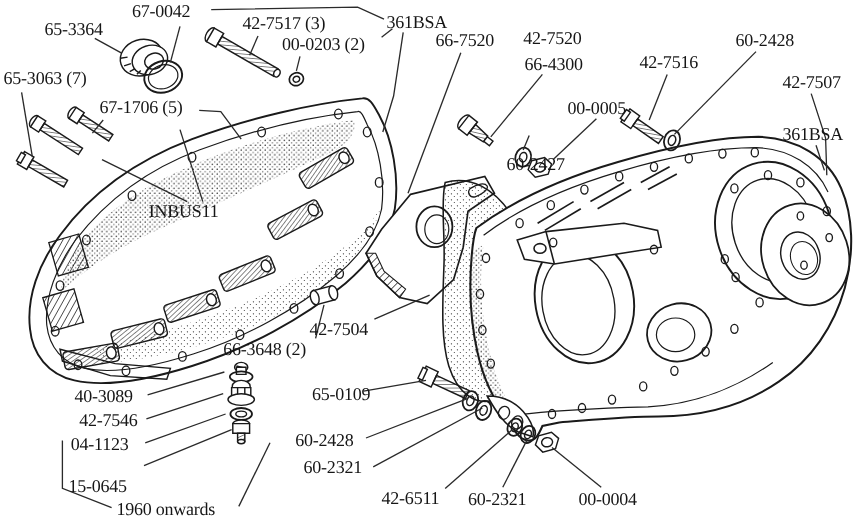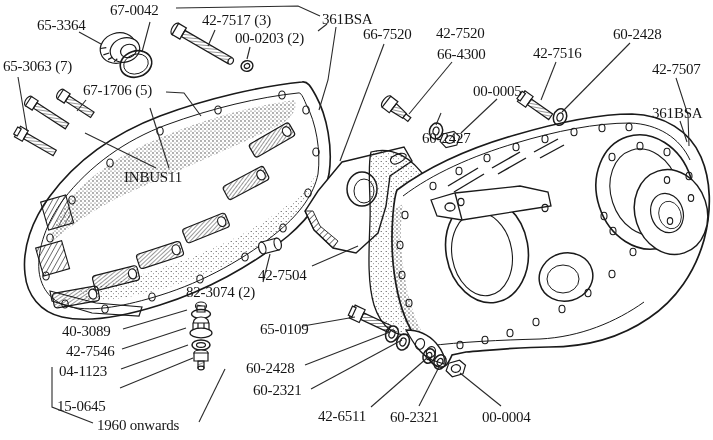--- a/index.html
+++ b/index.html
@@ -356,21 +356,21 @@
       <div class="lbl" style="left: 533px; top: 46px;">42-7516</div>
       <div class="lbl" style="left: 613px; top: 27px;">60-2428</div>
       <div class="lbl" style="left: 473px; top: 84px;">00-0005</div>
       <div class="lbl" style="left: 422px; top: 99px; margin-top: 32px;">60-2427</div>
       <div class="lbl" style="left: 652px; top: 62px;">42-7507</div>
       <div class="lbl" style="left: 652px; top: 106px;">361BSA</div>
       <div class="lbl" style="left: 3px; top: 59px;">65-3063 (7)</div>
       <div class="lbl" style="left: 83px; top: 83px;">67-1706 (5)</div>
       <div class="lbl" style="left: 124px; top: 170px;">INBUS11</div>
       <div class="lbl" style="left: 258px; top: 268px; text-align: right;">42-7504</div>
-      <div class="lbl" style="left: 186px; top: 285px;">82-3074 (2)</div>
+      <div class="lbl" style="left: 186px; top: 285px;">66-3648 (2)</div>
       <div class="lbl" style="left: 62px; top: 324px;">40-3089</div>
       <div class="lbl" style="left: 66px; top: 344px; text-align: center;">42-7546</div>
       <div class="lbl" style="left: 59px; top: 364px;">04-1123</div>
       <div class="lbl" style="left: 57px; top: 399px;">15-0645</div>
       <div class="lbl" style="left: 97px; top: 418px;">1960 onwards</div>
       <div class="lbl" style="left: 260px; top: 322px;">65-0109</div>
       <div class="lbl" style="left: 246px; top: 361px;">60-2428</div>
       <div class="lbl" style="left: 253px; top: 383px;">60-2321</div>
       <div class="lbl" style="left: 318px; top: 409px;">42-6511</div>
       <div class="lbl" style="left: 390px; top: 410px;">60-2321</div>

